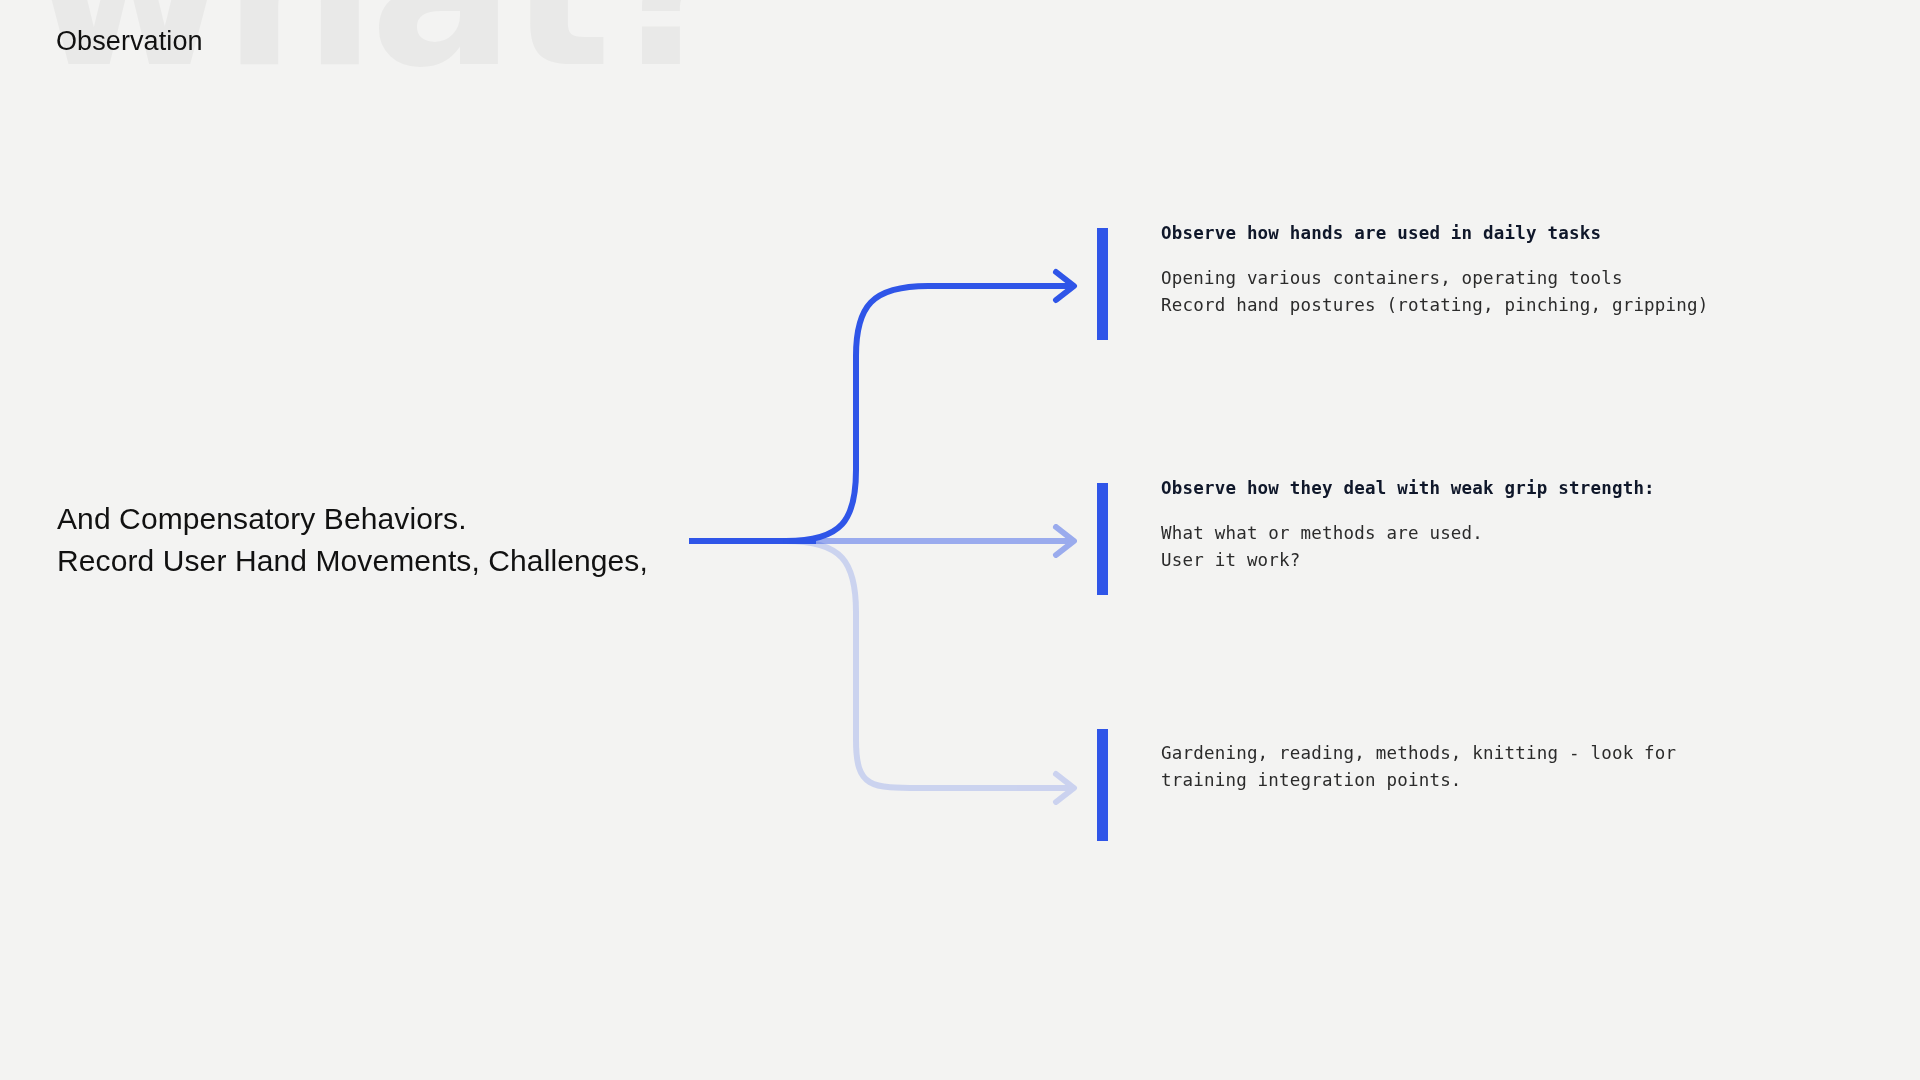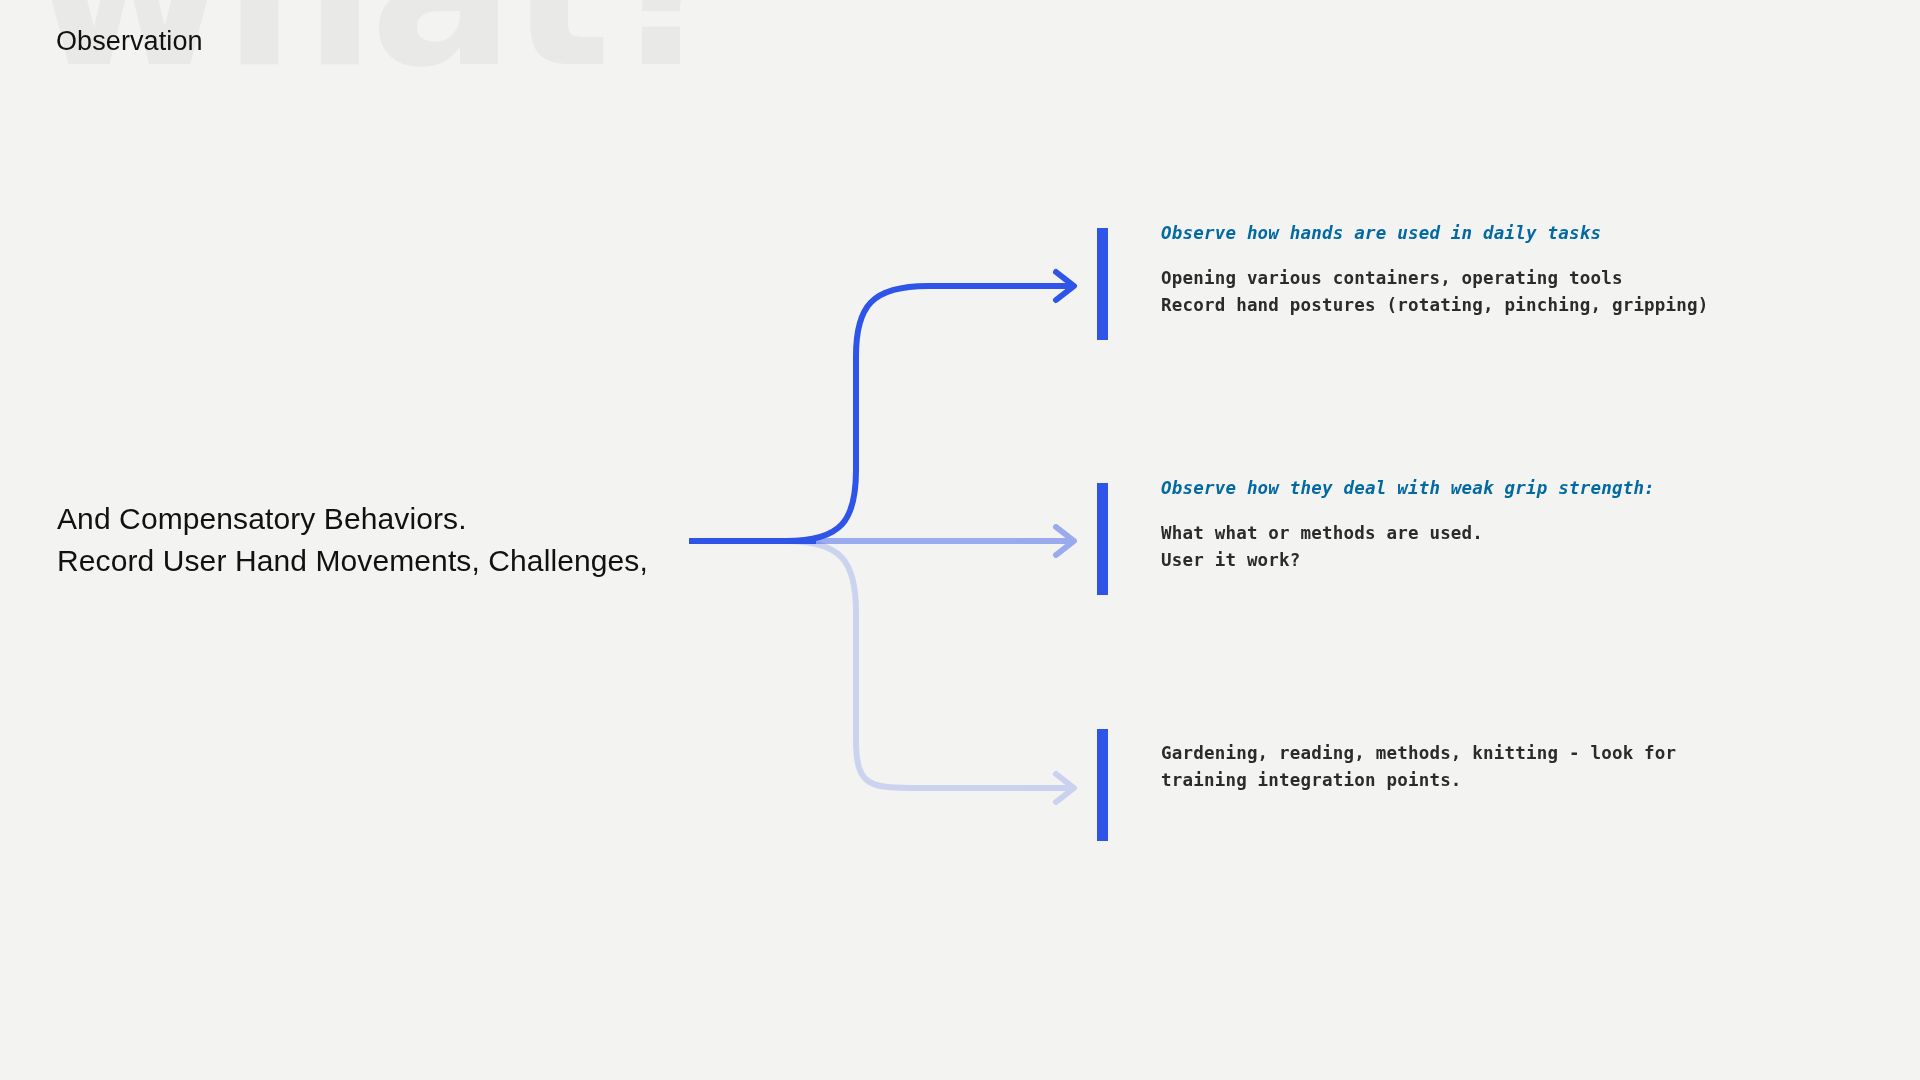--- a/index.html
+++ b/index.html
@@ -95,34 +95,33 @@
   .branch-body {
     position: absolute;
     left: 64px;
     top: -8px;
     white-space: nowrap;
   }
   .branch-title {
     font-family: "DejaVu Sans Mono", monospace;
     font-size: 17.5px;
     font-weight: 700;
-    color: #0369a1;
+    color: #0f172a;
     letter-spacing: 0.2px;
     line-height: 26px;
     white-space: nowrap;
-    font-style: italic;
   }
   .branch-lines {
     margin-top: 19px;
   }
   .branch-lines .bl {
     display: block;
     font-family: "DejaVu Sans Mono", monospace;
     font-size: 17.5px;
-    font-weight: 700;
+    font-weight: 400;
     color: #2b2b2b;
     letter-spacing: 0.2px;
     line-height: 27px;
     white-space: nowrap;
   }
 
   .b1 { top: 228px; }
   .b2 { top: 483px; }
   .b3 { top: 729px; }
 </style>

